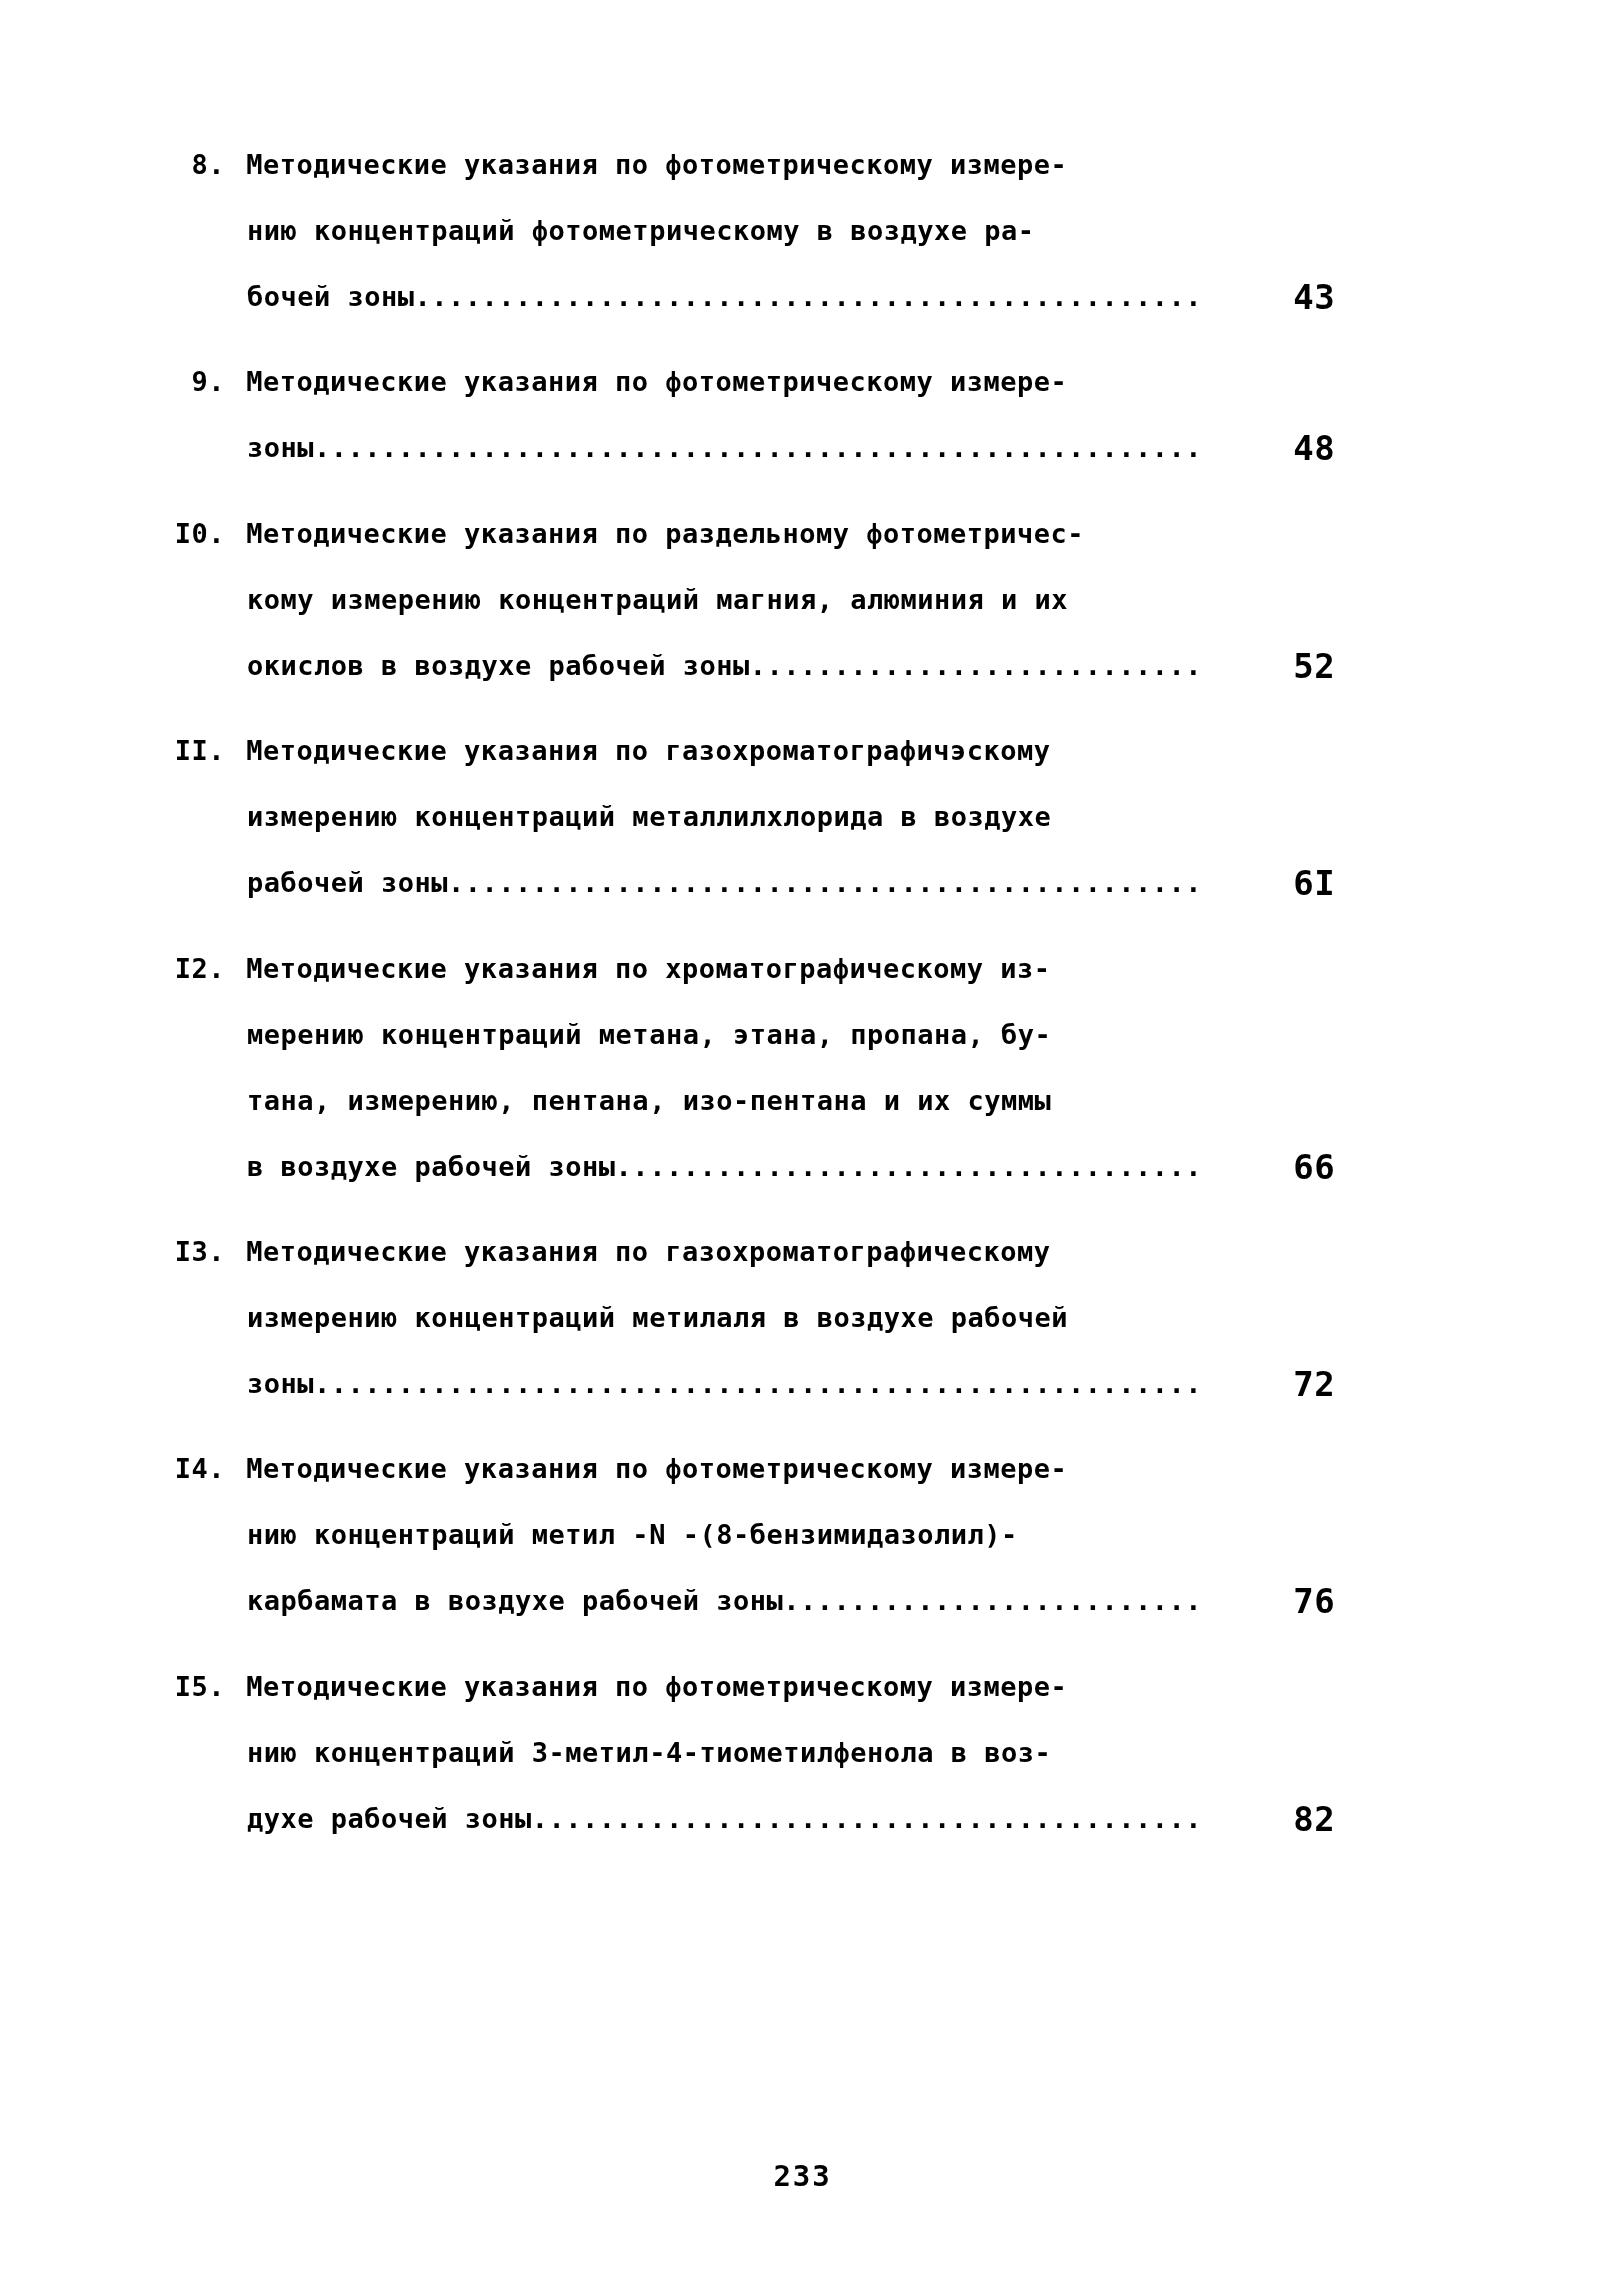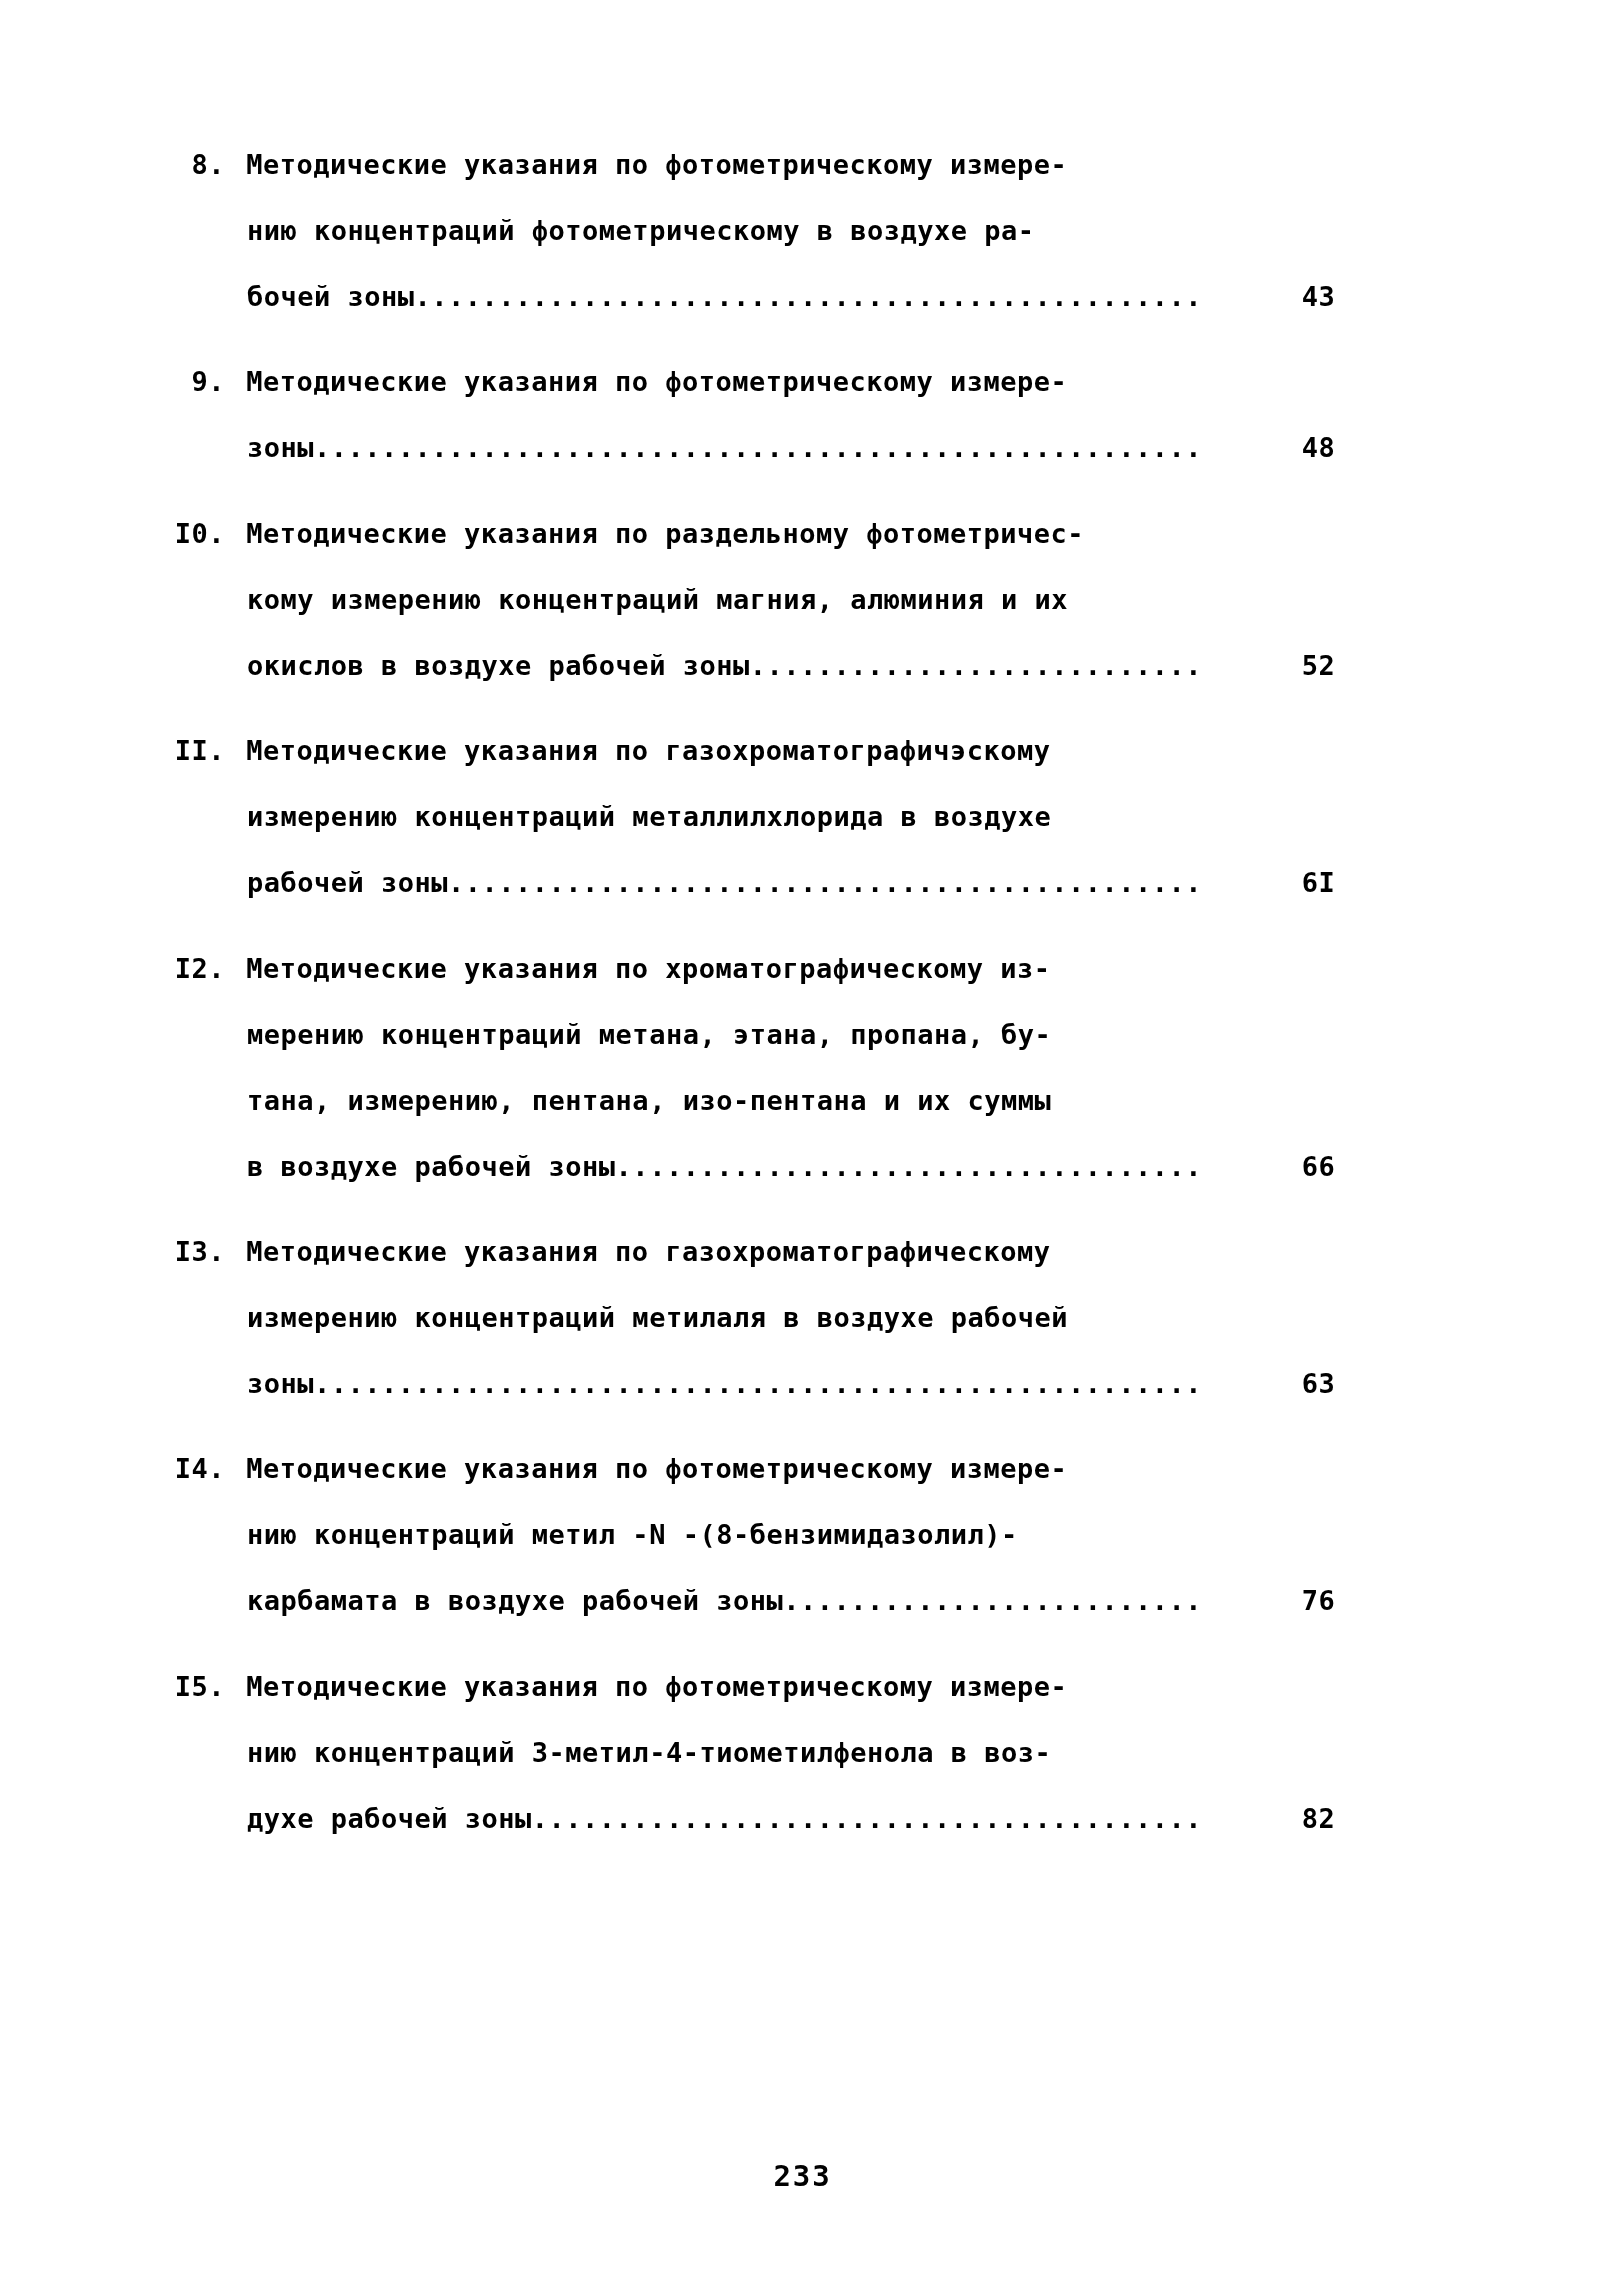--- a/index.html
+++ b/index.html
@@ -49,21 +49,21 @@
   .indent {
     display: inline-block;
     width: 82px;
   }
   .pageref {
     position: absolute;
     right: 5.8px;
     top: 0;
     height: 66px;
     line-height: 66px;
-    font-size: 27px;
+    font-size: 34px;
     font-weight: 700;
   }
   .footer {
     position: absolute;
     top: 2143px;
     left: 0;
     width: 1605px;
     height: 66px;
     line-height: 66px;
     text-align: center;
@@ -104,21 +104,21 @@
     <div class="entry">
       <div class="row"><span class="num">I2.</span><span>Методические указания по хроматографическому из-</span></div>
       <div class="row"><span class="indent"></span><span>мерению концентраций метана, этана, пропана, бу-</span></div>
       <div class="row"><span class="indent"></span><span>тана, измерению, пентана, изо-пентана и их суммы</span></div>
       <div class="row"><span class="indent"></span><span>в воздухе рабочей зоны...................................</span><span class="pageref">66</span></div>
     </div>
 
     <div class="entry">
       <div class="row"><span class="num">I3.</span><span>Методические указания по газохроматографическому</span></div>
       <div class="row"><span class="indent"></span><span>измерению концентраций метилаля в воздухе рабочей</span></div>
-      <div class="row"><span class="indent"></span><span>зоны.....................................................</span><span class="pageref">63</span></div>
+      <div class="row"><span class="indent"></span><span>зоны.....................................................</span><span class="pageref">72</span></div>
     </div>
 
     <div class="entry">
       <div class="row"><span class="num">I4.</span><span>Методические указания по фотометрическому измере-</span></div>
       <div class="row"><span class="indent"></span><span>нию концентраций метил -N -(8-бензимидазолил)-</span></div>
       <div class="row"><span class="indent"></span><span>карбамата в воздухе рабочей зоны.........................</span><span class="pageref">76</span></div>
     </div>
 
     <div class="entry">
       <div class="row"><span class="num">I5.</span><span>Методические указания по фотометрическому измере-</span></div>

